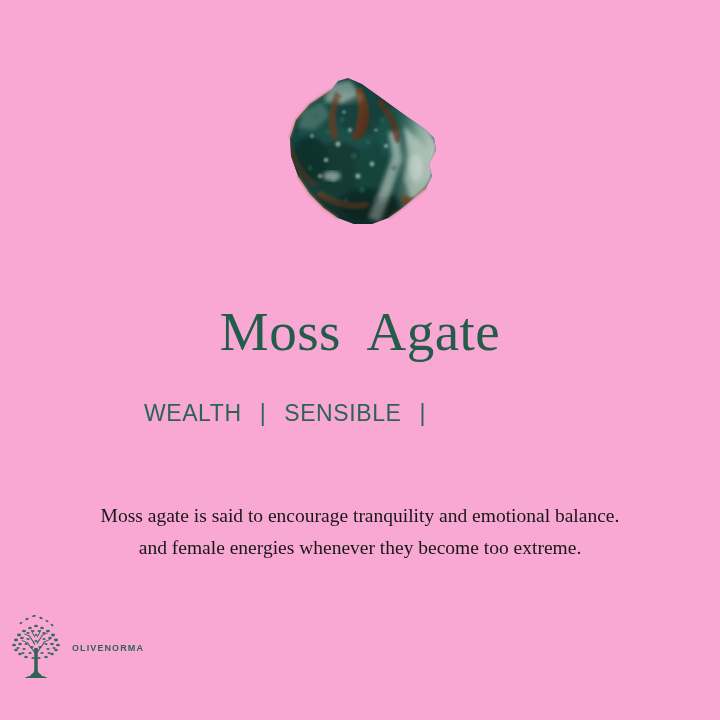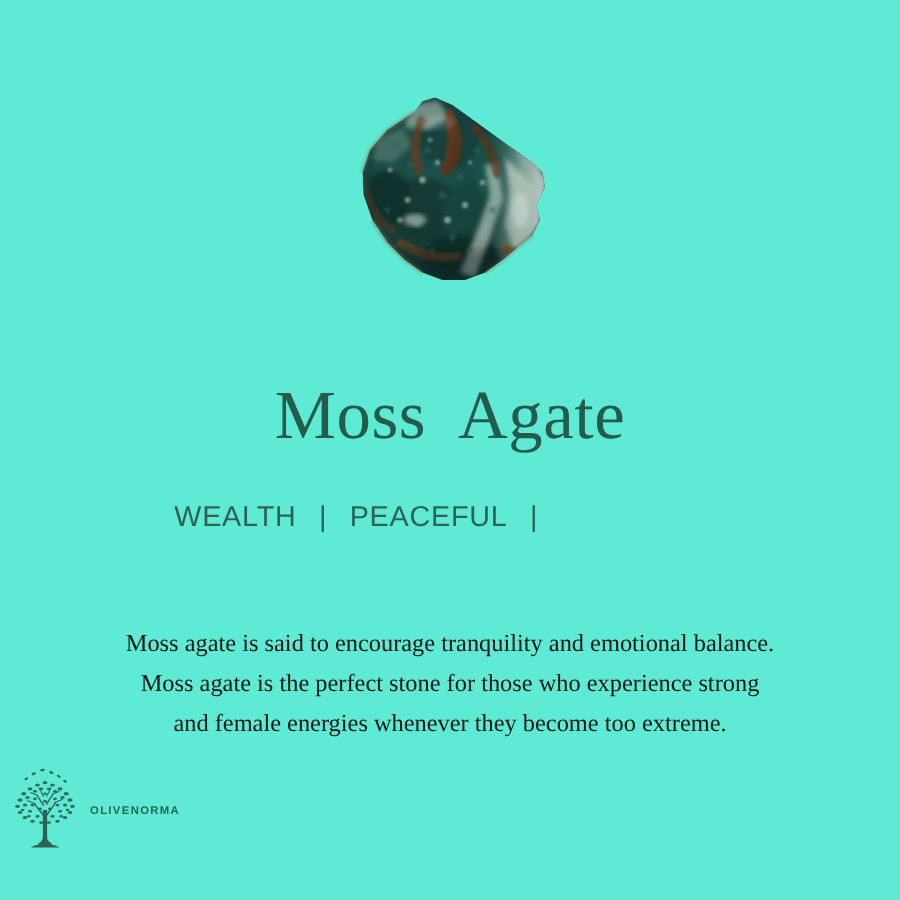--- a/index.html
+++ b/index.html
@@ -11,21 +11,21 @@
     width: 720px;
     height: 720px;
     font-family: "Liberation Serif", serif;
     -webkit-font-smoothing: antialiased;
     overflow: hidden;
   }
   #page {
     position: relative;
     width: 720px;
     height: 720px;
-    background: #5eead4;
+    background: #f9a8d4;
     box-sizing: border-box;
   }
 
   
   .stone-wrap {
     position: absolute;
     left: 0;
     top: 72px;
     width: 720px;
     height: 180px;
@@ -240,27 +240,26 @@
       <path d="M22 104 L34 122 L48 136 L62 146" fill="none" stroke="#8a6a3c" stroke-width="2.6" opacity="0.5" filter="url(#blurXs)"></path>
       <path d="M150 116 L140 124 L126 136 L112 146" fill="none" stroke="#7d5a30" stroke-width="2.2" opacity="0.45" filter="url(#blurXs)"></path>
     </svg>
   </div>
 
   <div class="title">Moss  Agate</div>
 
   <div class="keywords">
     <span class="keyword">WEALTH</span>
     <span class="kw-sep">|</span>
-    <span class="keyword">PEACEFUL</span>
+    <span class="keyword">SENSIBLE</span>
     <span class="kw-sep">|</span>
   </div>
 
   <div class="description">
     <span class="line">Moss agate is said to encourage tranquility and emotional balance.</span>
-    <span class="line">Moss agate is the perfect stone for those who experience strong</span>
     <span class="line">and female energies whenever they become too extreme.</span>
   </div>
 
   <div class="brand">
     <svg class="brand-mark" viewBox="0 0 72 70" aria-hidden="true">
       <g fill="#2d6354">
 
         <path d="M34.3 36 L34.3 58 C34.3 60 33 61.5 30.5 63 L30.5 64 L41.5 64 L41.5 63
                  C39 61.5 37.7 60 37.7 58 L37.7 36 Z"></path>
 

